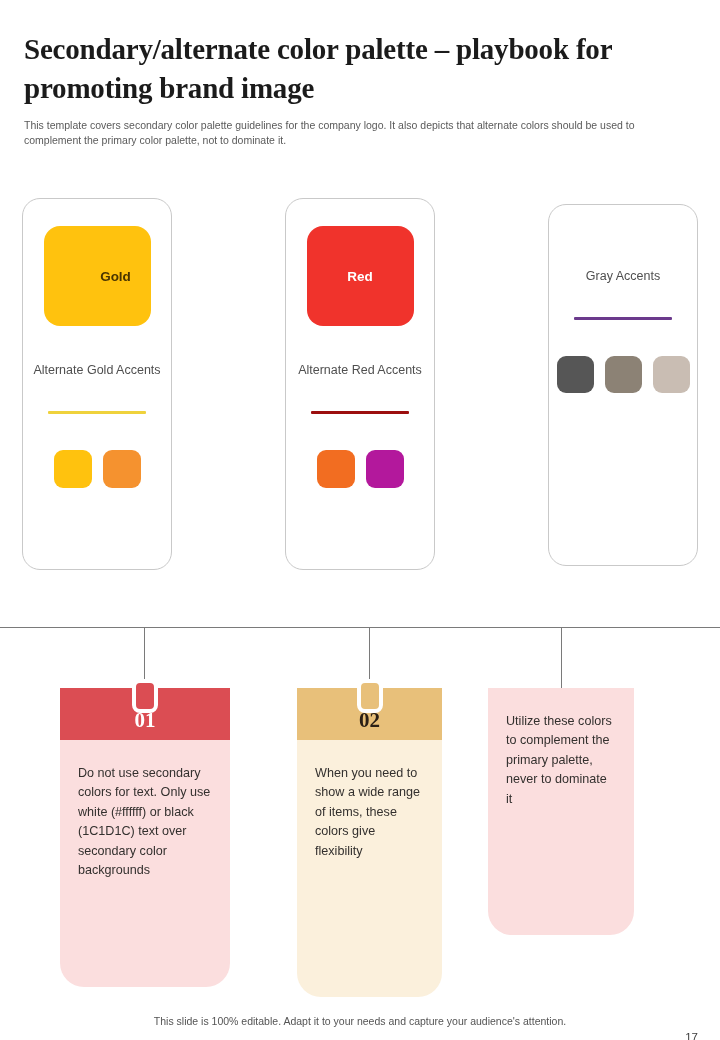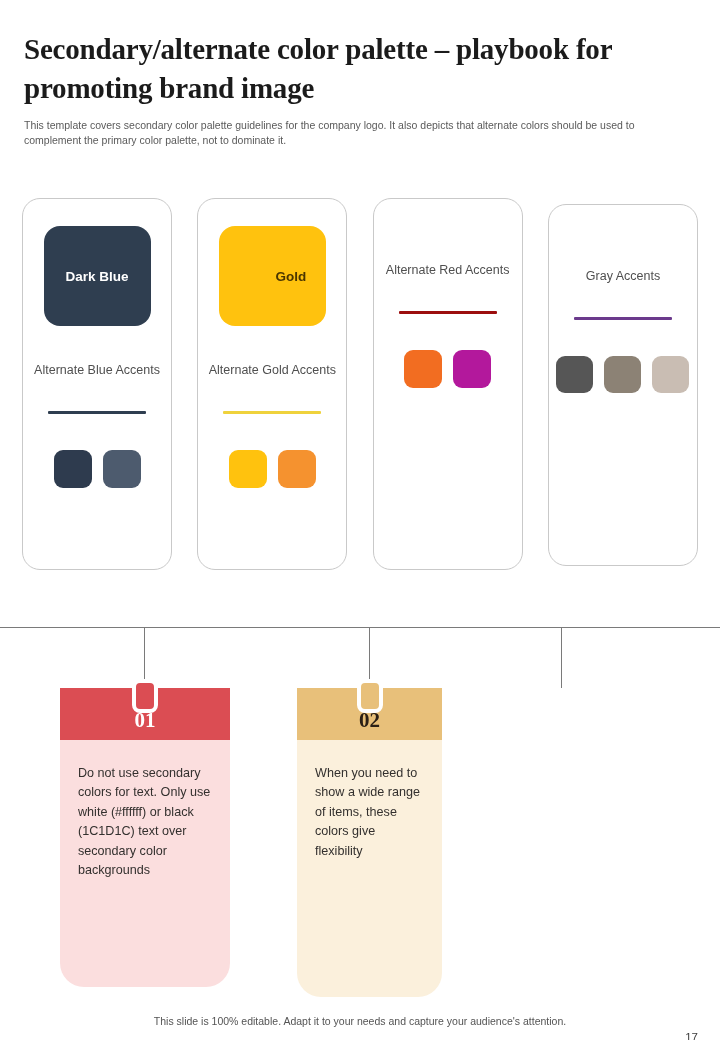--- a/index.html
+++ b/index.html
@@ -162,45 +162,37 @@
 
 <div class="slide">
 
   <div class="header">
     <div class="title">Secondary/alternate color palette – playbook for promoting brand image</div>
     <div class="subtitle">This template covers secondary color palette guidelines for the company logo. It also depicts that alternate colors should be used to complement the primary color palette, not to dominate it.</div>
   </div>
 
   <div class="palette-row">
 
-    <div class="palette-card tall">
-      <div class="swatch-main" style="background: rgb(47, 62, 80); color: rgb(255, 255, 255);">
-        <span>Dark Blue</span>
-      </div>
-      <div class="accent-name">Alternate Blue Accents</div>
-      <div class="accent-line" style="background: rgb(47, 62, 80);"></div>
-      <div class="mini-swatches">
-        <div class="mini" style="background: rgb(46, 59, 78);"></div>
-        <div class="mini" style="background: rgb(77, 91, 110);"></div>
-      </div>
-    </div>
 
     <div class="palette-card tall">
       <div class="swatch-main" style="background: rgb(255, 194, 14); color: rgb(74, 53, 0);">
         <span class="swatch-label-dark">Gold</span>
       </div>
       <div class="accent-name">Alternate Gold Accents</div>
       <div class="accent-line" style="background: rgb(239, 210, 60);"></div>
       <div class="mini-swatches">
         <div class="mini" style="background: rgb(255, 194, 14);"></div>
         <div class="mini" style="background: rgb(245, 146, 47);"></div>
       </div>
     </div>
 
     <div class="palette-card tall">
+      <div class="swatch-main" style="background: rgb(240, 51, 44); color: rgb(255, 255, 255);">
+        <span>Red</span>
+      </div>
       <div class="accent-name">Alternate Red Accents</div>
       <div class="accent-line" style="background: rgb(156, 14, 14);"></div>
       <div class="mini-swatches">
         <div class="mini" style="background: rgb(242, 109, 33);"></div>
         <div class="mini" style="background: rgb(179, 24, 156);"></div>
       </div>
     </div>
 
     <div class="palette-card shift">
       <div class="accent-name">Gray Accents</div>
@@ -231,20 +223,21 @@
 
     <div class="step" style="left:297px; width:145px;">
       <div class="step-head" style="background: rgb(232, 192, 122);">
         <div class="step-tab" style="background: rgb(232, 192, 122);"></div>
         <div class="step-num" style="color: rgb(43, 32, 22);">02</div>
       </div>
       <div class="step-body" style="height: 257px; background: rgb(251, 240, 220);">When you need to show a wide range of items, these colors give flexibility</div>
     </div>
 
     <div class="step" style="left:488px; width:146px;">
+      <div class="step-body" style="height: 247px; background: rgb(251, 222, 222);">Utilize these colors to complement the primary palette, never to dominate it</div>
     </div>
 
   </div>
 
   <div class="footer-note">This slide is 100% editable. Adapt it to your needs and capture your audience's attention.</div>
   <div class="page-num">17</div>
 
 </div>
 
 </body></html>

